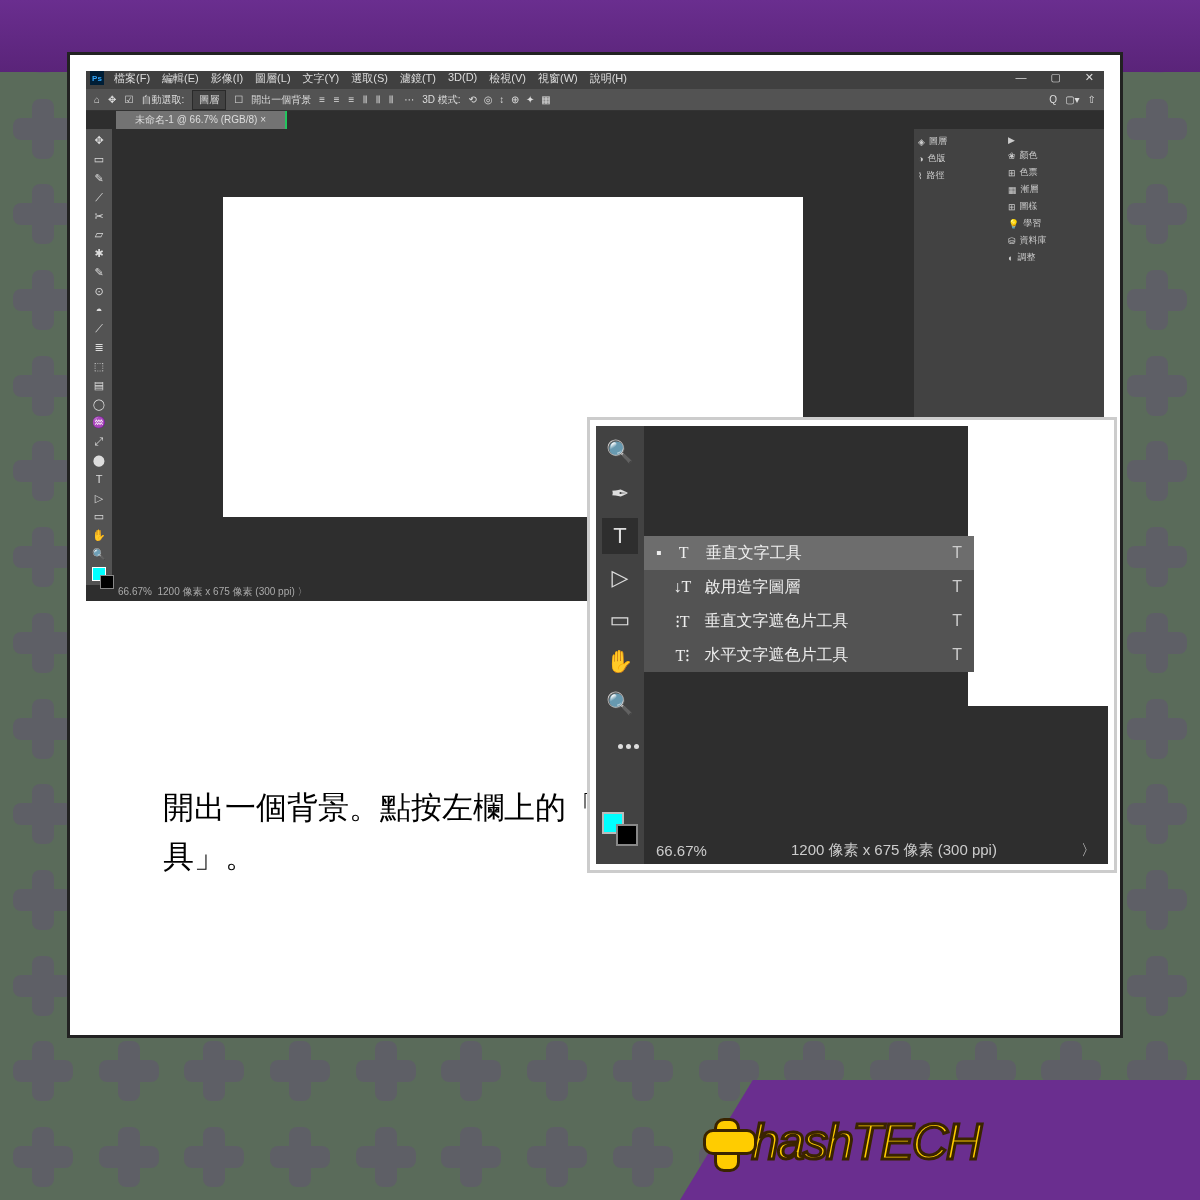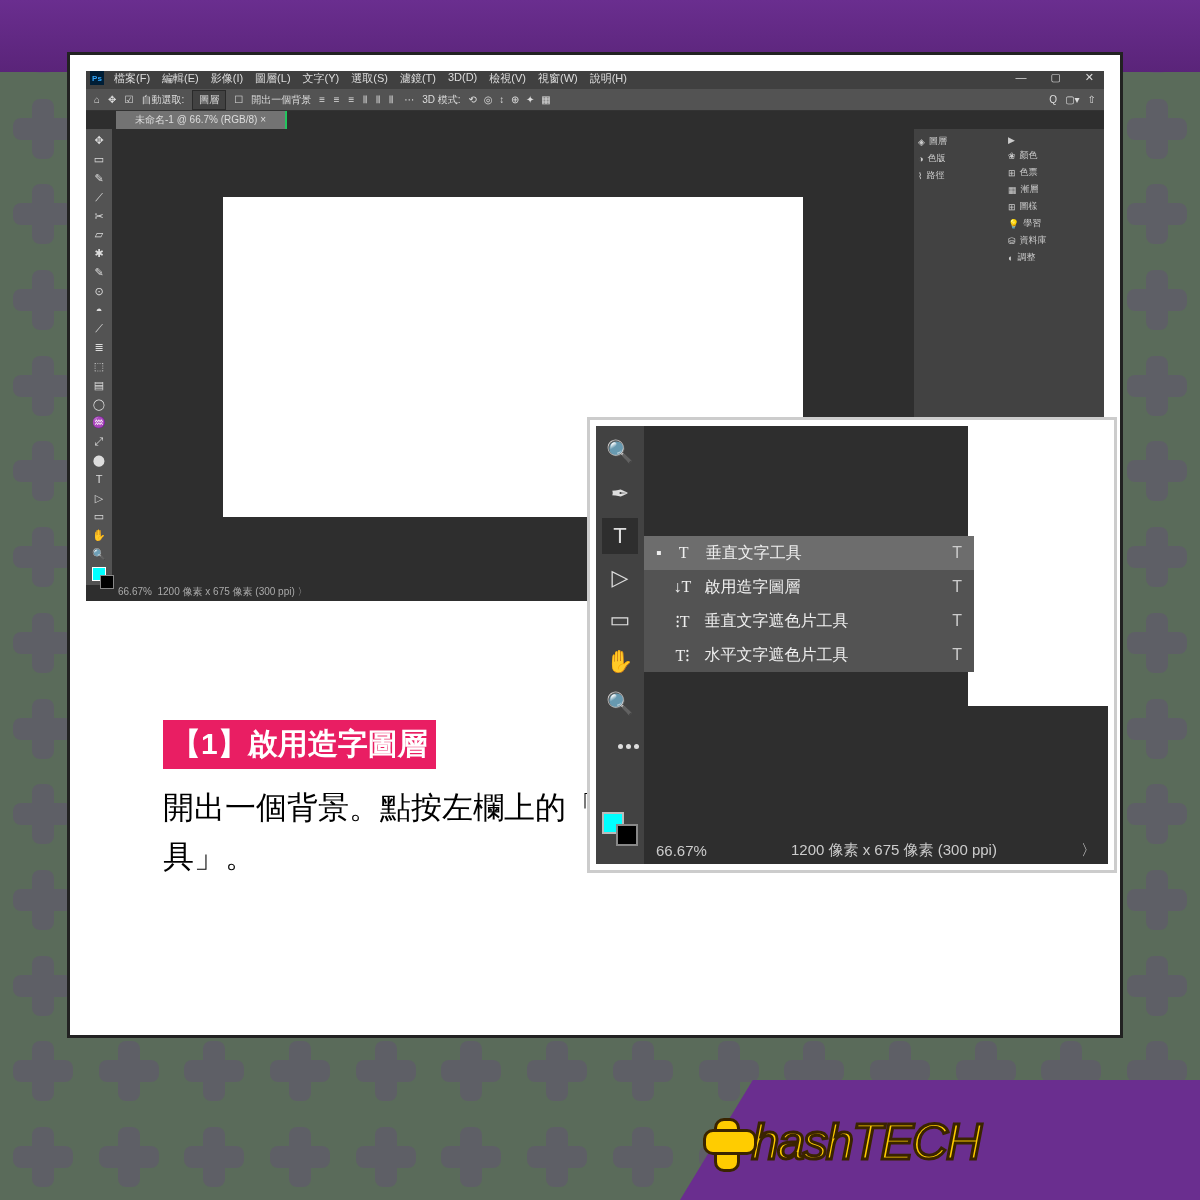--- a/index.html
+++ b/index.html
@@ -387,21 +387,20 @@
       </div>
     </div>
     <div class="swatch"></div>
     <div class="swatch2"></div>
     <div class="status">
       <span>66.67%</span>&nbsp;&nbsp;<span>1200 像素 x 675 像素 (300 ppi)</span> 〉
     </div>
   </div>
 
   <div class="caption">
-    <div class="title-chip">【1】啟用造字圖層</div>
     <div class="body-txt">開出一個背景。點按左欄上的「T」圖示打開「水平文字工具」。</div>
   </div>
 </div>
 
 <div class="inset">
   <div class="inset-inner">
     <div class="inset-tools" id="it">
         <div class="inset-tool">🔍</div>
         <div class="inset-tool">✒</div>
         <div class="inset-tool active">T</div>

